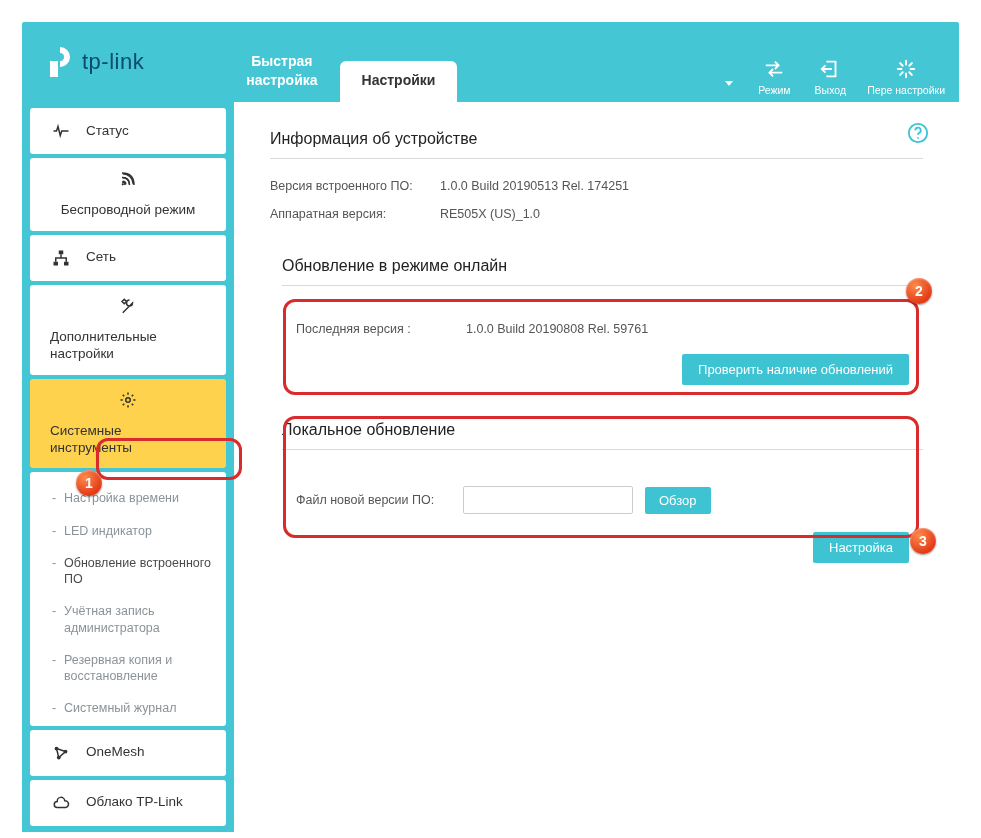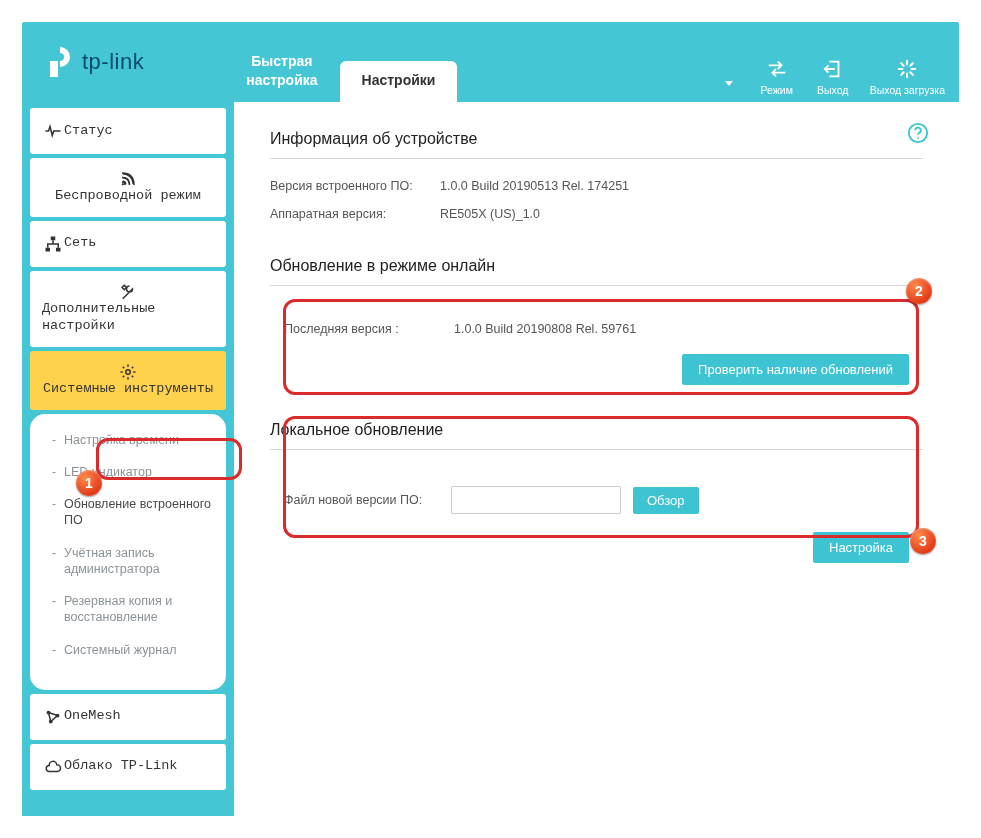--- a/index.html
+++ b/index.html
@@ -110,36 +110,36 @@
   padding: 6px 8px;
   display: flex;
   flex-direction: column;
   gap: 4px;
 }
 .nav-item {
   background: #fff;
   border-radius: 3px;
   display: flex;
   align-items: center;
-  padding: 12px 12px;
-  cursor: pointer;
+  padding: 12px 20px;
+  cursor: pointer;
+  gap: 14px;
   font-size: 13.5px;
   color: #333;
   min-height: 46px;
-  font-family: Liberation Mono, monospace;
 }
 .nav-item.tall { align-items: center; flex-direction: column; }
 .nav-item .nav-icon { width: 22px; display: flex; justify-content: center; }
 .nav-item.active { background: #ffd24d; }
 .nav-item svg { width: 18px; height: 18px; }
 .nav-label { line-height: 1.25; }
 .subnav {
   background: #fff;
-  border-radius: 15px;
-  padding: 10px 0 24px 0;
+  border-radius: 3px;
+  padding: 10px 0 1px 0;
 }
 .subnav-item {
   padding: 8px 10px 8px 34px;
   font-size: 12.5px;
   color: #8b9398;
   cursor: pointer;
   position: relative;
   line-height: 1.3;
 }
 .subnav-item::before {
@@ -186,21 +186,21 @@
   margin-bottom: 20px;
 }
 .kv-row {
   display: flex;
   font-size: 12.5px;
   color: #555;
   margin-bottom: 14px;
 }
 .kv-label { width: 170px; color: #555; }
 .kv-value { color: #555; }
-.section-block { margin-top: 36px; position: relative; }
+.section-block { margin-top: 36px; position: relative; margin-left: 12px; }
 .btn {
   background: #3ec3d2;
   color: #fff;
   border: none;
   padding: 8px 16px;
   font-size: 13px;
   border-radius: 2px;
   cursor: pointer;
 }
 .btn-row {
@@ -272,21 +272,21 @@
               <line x1="12" y1="3" x2="12" y2="7"></line>
               <line x1="12" y1="17" x2="12" y2="21"></line>
               <line x1="3" y1="12" x2="7" y2="12"></line>
               <line x1="17" y1="12" x2="21" y2="12"></line>
               <line x1="5.6" y1="5.6" x2="8.4" y2="8.4"></line>
               <line x1="15.6" y1="15.6" x2="18.4" y2="18.4"></line>
               <line x1="18.4" y1="5.6" x2="15.6" y2="8.4"></line>
               <line x1="8.4" y1="15.6" x2="5.6" y2="18.4"></line>
             </g>
           </svg>
-        <span>Выход загрузка</span>
+        <span>Пере настройки</span>
       </div>
     </div>
   </div>
 
   <div class="body">
     <div class="sidebar">
       <div class="nav-item">
         <span class="nav-icon">
             <svg viewBox="0 0 24 24">
               <path fill="none" stroke="#333" stroke-width="2" d="M2 12 h4 l2 -6 3 12 2 -6 h9"></path>

